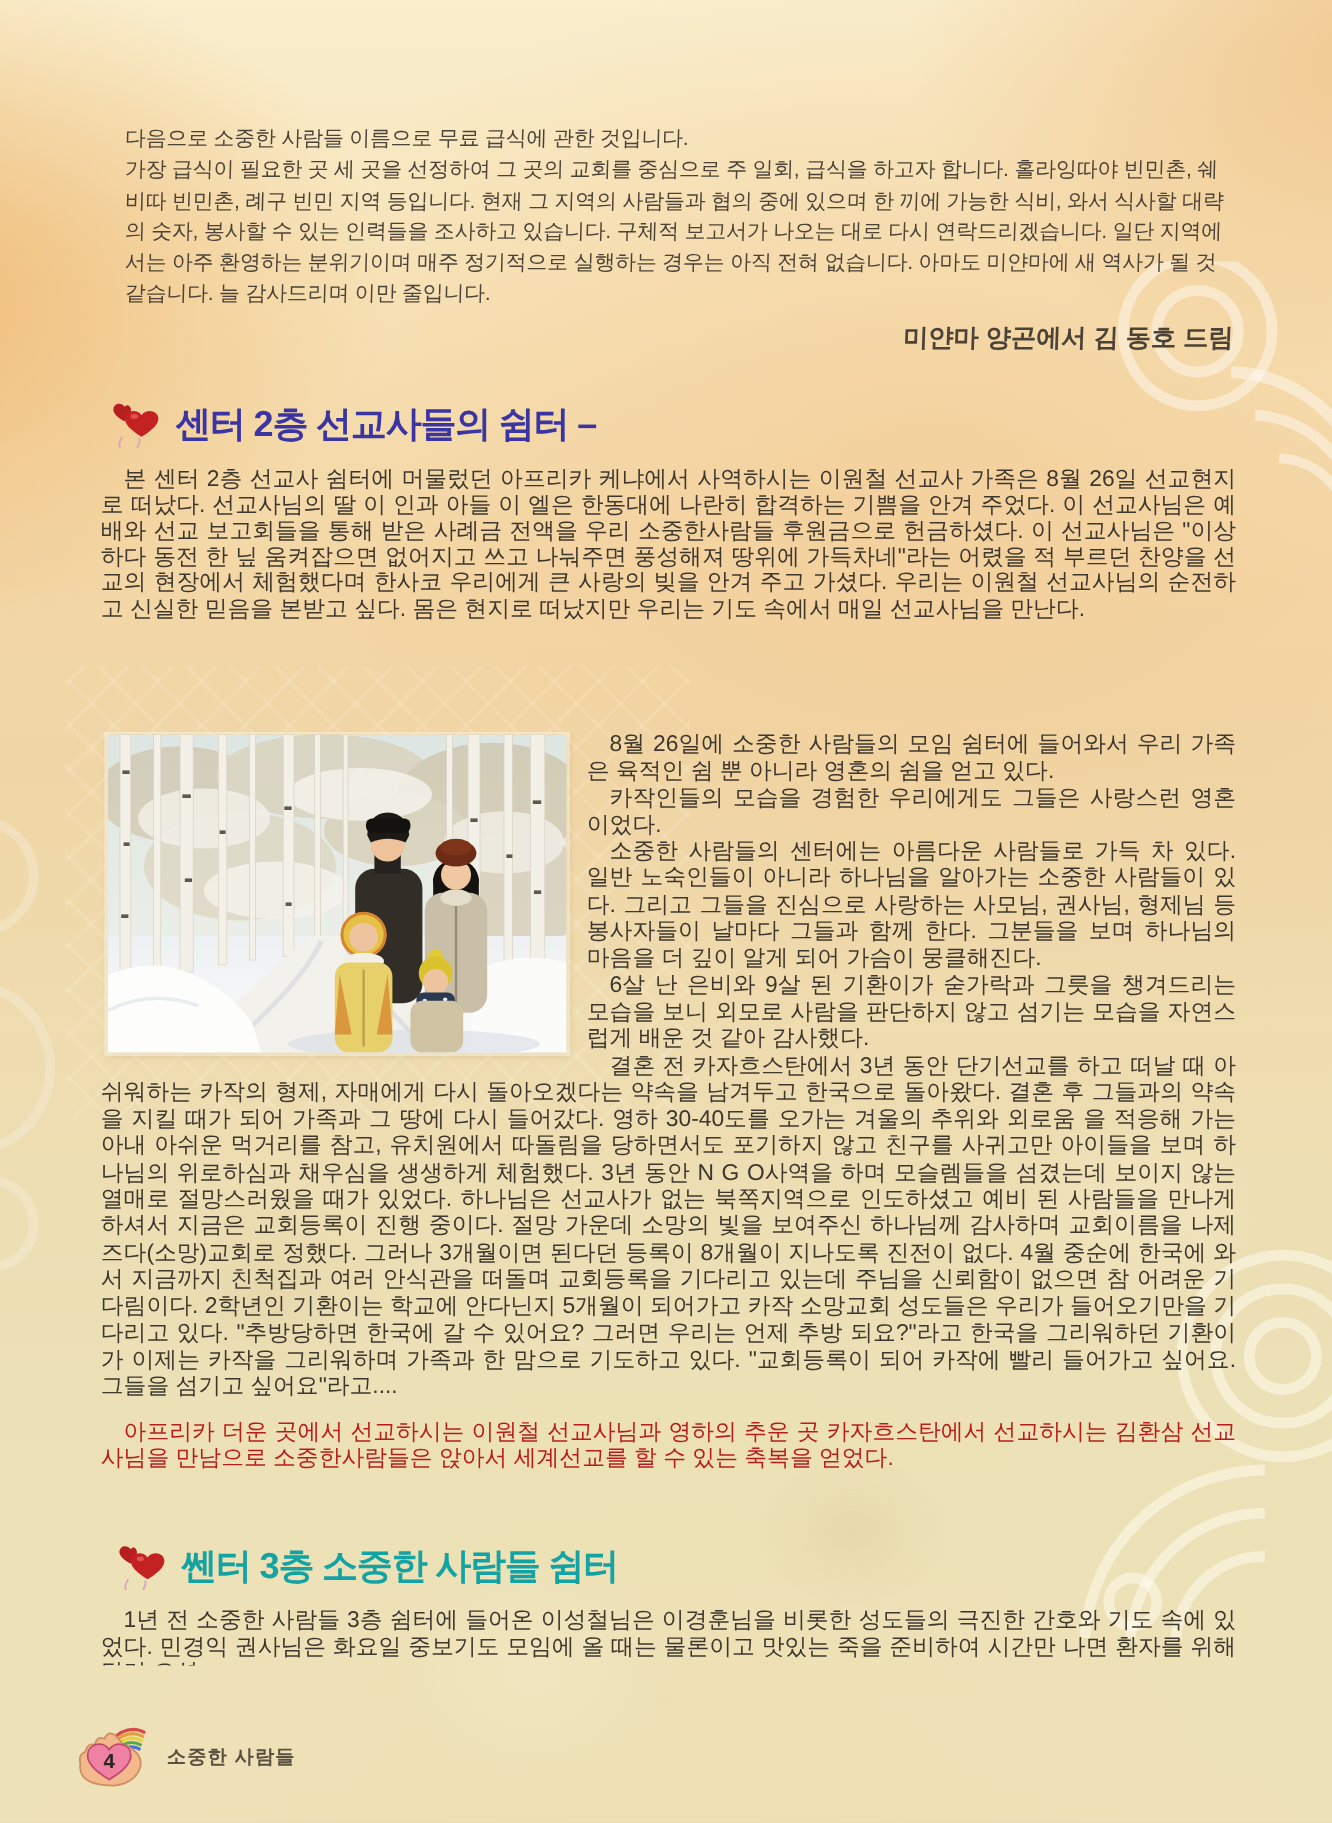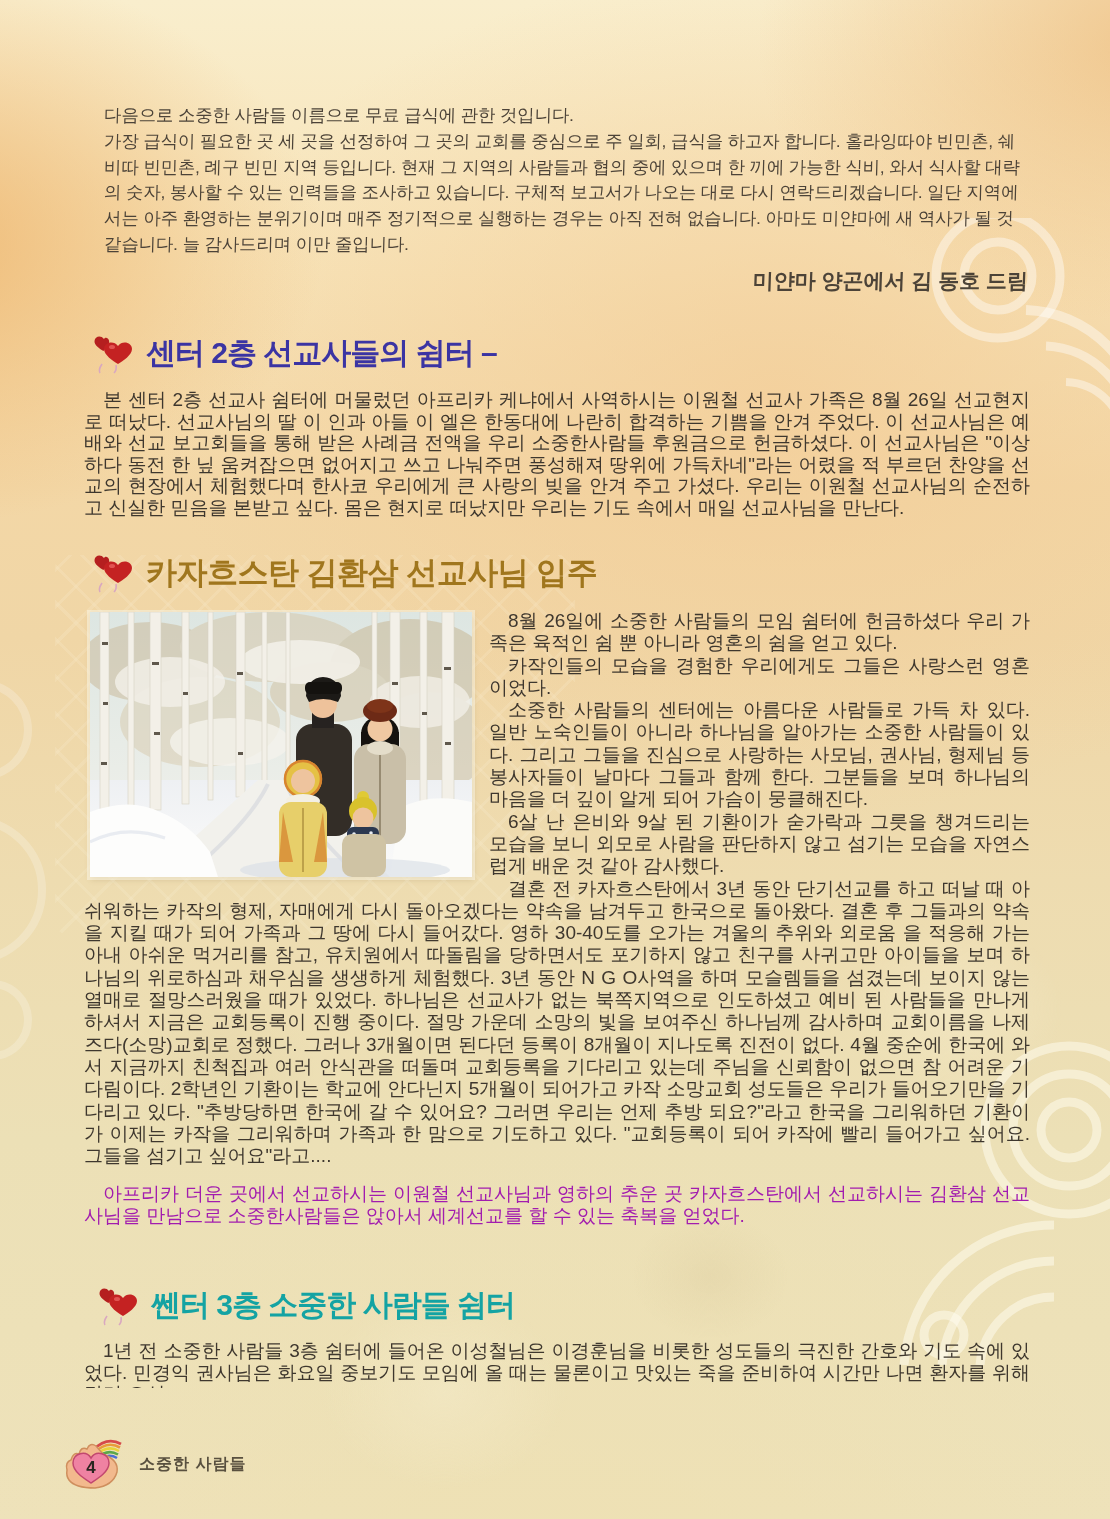--- a/index.html
+++ b/index.html
@@ -36,21 +36,21 @@
   .hearts{width:44px;height:40px;flex:0 0 auto;}
   
   .body-txt{position:absolute;left:84px;width:946px;color:#3e372e;font-size:19px;line-height:21.6px;
             text-align:justify;word-break:break-all;text-indent:1em;margin:0;overflow:hidden;}
   .p1{top:389px;height:136px;}
   .s2{top:610px;height:562px;line-height:22.3px;text-indent:0;}
   .s2 p{margin:0;text-indent:1em;text-align:justify;word-break:break-all;}
   .photo-fig{float:left;width:382px;height:265px;margin:2px 17px 6px 6px;padding:0;
              box-shadow:0 0 0 3px rgba(252,246,228,.55),1px 2px 6px rgba(120,90,40,.25);}
   .photo-fig svg{display:block;width:100%;height:100%;}
-  .highlight{top:1183px;height:48px;color:#a21caf;font-weight:500;}
+  .highlight{top:1183px;height:48px;color:#b91c1c;font-weight:500;}
   .s3{top:1340px;height:48px;}
   
   .footer{position:absolute;left:63px;top:1436px;display:flex;align-items:center;gap:14px;}
   .logo{width:62px;height:56px;}
   .footer-label{font-size:16px;font-weight:700;color:#59503f;letter-spacing:1px;}
 </style>
 </head>
 <body>
 
 <div class="page">
@@ -103,30 +103,20 @@
       <path d="M24 31 Q25 36 22 39" stroke="#d9a8c0" stroke-width="1.6" fill="none"></path>
       <path d="M12 5 C9 1 3 2 2.5 7 C2 11 8 15 11.5 17 C14 14 18 10 17 6.5 C16 3 13 3 12 5Z" fill="#b51f1f"></path>
       <path d="M26 12 C22 6 12 8 12 15 C12 21 21 27 26 30 C31 27 40 21 40 15 C40 8 30 6 26 12Z" fill="#c42222"></path>
       <ellipse cx="20" cy="13" rx="3" ry="2" fill="#e8605e" opacity=".8"></ellipse>
     </svg>
     <span class="h-main">센터 2층 선교사들의 쉼터 –</span>
   </div>
 
   <p class="body-txt p1">본 센터 2층 선교사 쉼터에 머물렀던 아프리카 케냐에서 사역하시는 이원철 선교사 가족은 8월 26일 선교현지로 떠났다. 선교사님의 딸 이 인과 아들 이 엘은 한동대에 나란히 합격하는 기쁨을 안겨 주었다. 이 선교사님은 예배와 선교 보고회들을 통해 받은 사례금 전액을 우리 소중한사람들 후원금으로 헌금하셨다. 이 선교사님은 "이상하다 동전 한 닢 움켜잡으면 없어지고 쓰고 나눠주면 풍성해져 땅위에 가득차네"라는 어렸을 적 부르던 찬양을 선교의 현장에서 체험했다며 한사코 우리에게 큰 사랑의 빚을 안겨 주고 가셨다. 우리는 이원철 선교사님의 순전하고 신실한 믿음을 본받고 싶다. 몸은 현지로 떠났지만 우리는 기도 속에서 매일 선교사님을 만난다.</p>
 
-  <div class="heading" style="left:92px;top:552px;">
-    <svg class="hearts" viewBox="0 0 44 40">
-      <path d="M10 30 Q6 36 8 39" stroke="#d9a8c0" stroke-width="1.6" fill="none"></path>
-      <path d="M24 31 Q25 36 22 39" stroke="#d9a8c0" stroke-width="1.6" fill="none"></path>
-      <path d="M12 5 C9 1 3 2 2.5 7 C2 11 8 15 11.5 17 C14 14 18 10 17 6.5 C16 3 13 3 12 5Z" fill="#b51f1f"></path>
-      <path d="M26 12 C22 6 12 8 12 15 C12 21 21 27 26 30 C31 27 40 21 40 15 C40 8 30 6 26 12Z" fill="#c42222"></path>
-      <ellipse cx="20" cy="13" rx="3" ry="2" fill="#e8605e" opacity=".8"></ellipse>
-    </svg>
-    <span class="h-brown">카자흐스탄 김환삼 선교사님 입주</span>
-  </div>
 
   <div class="body-txt s2">
     <figure class="photo-fig">
       <svg viewBox="0 0 382 265" preserveAspectRatio="none">
         <defs>
           <linearGradient id="sky" x1="0" y1="0" x2="0" y2="1">
             <stop offset="0" stop-color="#dde6e2"></stop>
               <stop offset="1" stop-color="#f3f2ec"></stop>
           </linearGradient>
           <linearGradient id="ground" x1="0" y1="0" x2="0" y2="1">
@@ -225,21 +215,21 @@
           <circle cx="273" cy="185" r="6" fill="#e0ca35"></circle>
           <circle cx="273" cy="199" r="14" fill="#d9c22c"></circle>
           <circle cx="273" cy="206" r="10.5" fill="#eec49e"></circle>
           <rect x="257" y="215" width="32" height="14" rx="6" fill="#2c3850"></rect>
           <circle cx="264" cy="222" r="1.8" fill="#e8ecf2"></circle>
             <circle cx="281" cy="221" r="1.8" fill="#e8ecf2"></circle>
           <rect x="252" y="222" width="44" height="43" rx="10" fill="#cfc3a4"></rect>
         </g>
       </svg>
     </figure>
-    <p>8월 26일에 소중한 사람들의 모임 쉼터에 헌금하셨다 우리 가족은 육적인 쉼 뿐 아니라 영혼의 쉼을 얻고 있다.</p>
+    <p>8월 26일에 소중한 사람들의 모임 쉼터에 들어와서 우리 가족은 육적인 쉼 뿐 아니라 영혼의 쉼을 얻고 있다.</p>
     <p>카작인들의 모습을 경험한 우리에게도 그들은 사랑스런 영혼이었다.</p>
     <p>소중한 사람들의 센터에는 아름다운 사람들로 가득 차 있다. 일반 노숙인들이 아니라 하나님을 알아가는 소중한 사람들이 있다. 그리고 그들을 진심으로 사랑하는 사모님, 권사님, 형제님 등 봉사자들이 날마다 그들과 함께 한다. 그분들을 보며 하나님의 마음을 더 깊이 알게 되어 가슴이 뭉클해진다.</p>
     <p>6살 난 은비와 9살 된 기환이가 숟가락과 그릇을 챙겨드리는 모습을 보니 외모로 사람을 판단하지 않고 섬기는 모습을 자연스럽게 배운 것 같아 감사했다.</p>
     <p>결혼 전 카자흐스탄에서 3년 동안 단기선교를 하고 떠날 때 아쉬워하는 카작의 형제, 자매에게 다시 돌아오겠다는 약속을 남겨두고 한국으로 돌아왔다. 결혼 후 그들과의 약속을 지킬 때가 되어 가족과 그 땅에 다시 들어갔다. 영하 30-40도를 오가는 겨울의 추위와 외로움 을 적응해 가는 아내 아쉬운 먹거리를 참고, 유치원에서 따돌림을 당하면서도 포기하지 않고 친구를 사귀고만 아이들을 보며 하나님의 위로하심과 채우심을 생생하게 체험했다. 3년 동안 N G O사역을 하며 모슬렘들을 섬겼는데 보이지 않는 열매로 절망스러웠을 때가 있었다. 하나님은 선교사가 없는 북쪽지역으로 인도하셨고 예비 된 사람들을 만나게 하셔서 지금은 교회등록이 진행 중이다. 절망 가운데 소망의 빛을 보여주신 하나님께 감사하며 교회이름을 나제즈다(소망)교회로 정했다. 그러나 3개월이면 된다던 등록이 8개월이 지나도록 진전이 없다. 4월 중순에 한국에 와서 지금까지 친척집과 여러 안식관을 떠돌며 교회등록을 기다리고 있는데 주님을 신뢰함이 없으면 참 어려운 기다림이다. 2학년인 기환이는 학교에 안다닌지 5개월이 되어가고 카작 소망교회 성도들은 우리가 들어오기만을 기다리고 있다. "추방당하면 한국에 갈 수 있어요? 그러면 우리는 언제 추방 되요?"라고 한국을 그리워하던 기환이가 이제는 카작을 그리워하며 가족과 한 맘으로 기도하고 있다. "교회등록이 되어 카작에 빨리 들어가고 싶어요. 그들을 섬기고 싶어요"라고....</p>
   </div>
 
   <p class="body-txt highlight">아프리카 더운 곳에서 선교하시는 이원철 선교사님과 영하의 추운 곳 카자흐스탄에서 선교하시는 김환삼 선교사님을 만남으로 소중한사람들은 앉아서 세계선교를 할 수 있는 축복을 얻었다.</p>
 
   <div class="heading" style="left:97px;top:1285px;">
     <svg class="hearts" viewBox="0 0 44 40">

